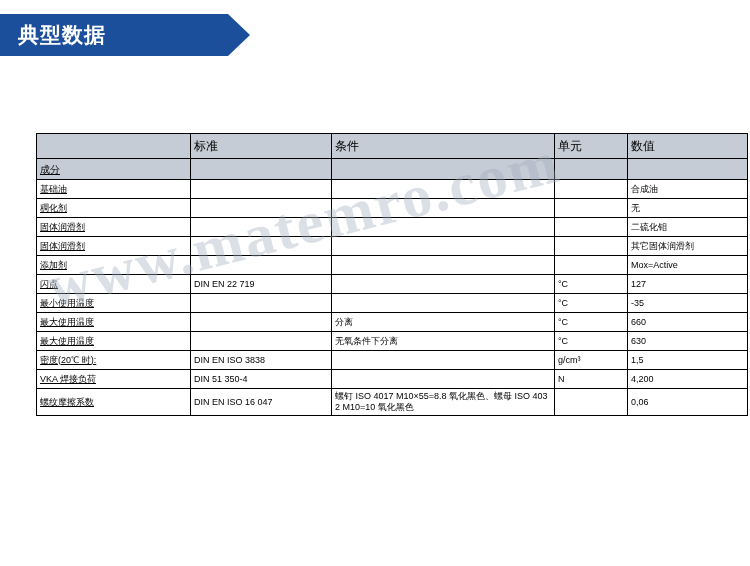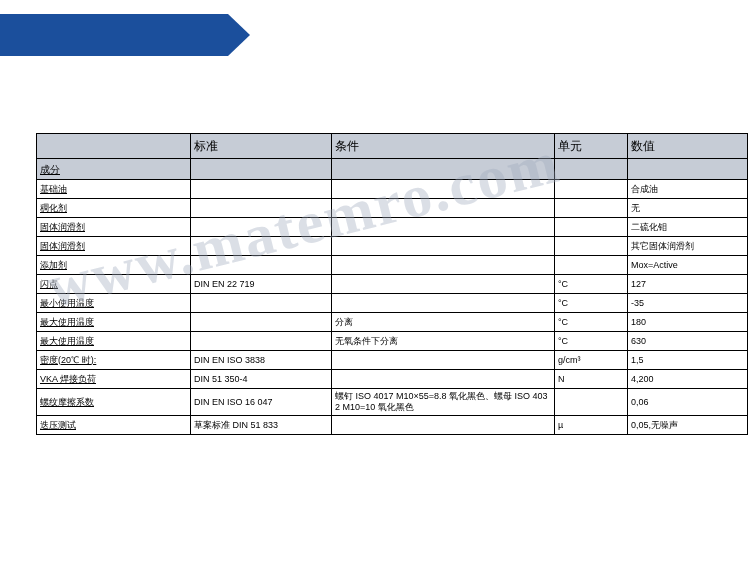--- a/index.html
+++ b/index.html
@@ -116,20 +116,21 @@
   }
   td.tall { height: 23px; }
   td.tall2 { height: 20px; }
 </style>
 </head>
 <body>
 
 <div class="header">
   <div class="header-bar"></div>
   <div class="header-arrow"></div>
+  <div class="header-title">典型数据</div>
 </div>
 
 <div class="watermark">www.matemro.com</div>
 
 <div class="table-wrap">
   <table class="data">
     <tbody>
       <tr class="head">
         <td class="c0"></td>
         <td class="c1">标准</td>
@@ -193,21 +194,21 @@
         <td class="c1"></td>
         <td class="c2"></td>
         <td class="c3">°C</td>
         <td class="c4">-35</td>
       </tr>
       <tr>
         <td class="c0 tall2">最大使用温度</td>
         <td class="c1"></td>
         <td class="c2">分离</td>
         <td class="c3">°C</td>
-        <td class="c4">180</td>
+        <td class="c4">660</td>
       </tr>
       <tr>
         <td class="c0 tall2">最大使用温度</td>
         <td class="c1"></td>
         <td class="c2">无氧条件下分离</td>
         <td class="c3">°C</td>
         <td class="c4">630</td>
       </tr>
       <tr>
         <td class="c0 tall2">密度(20℃ 时):</td>
@@ -223,22 +224,15 @@
         <td class="c3">N</td>
         <td class="c4">4,200</td>
       </tr>
       <tr>
         <td class="c0 tall">螺纹摩擦系数</td>
         <td class="c1 tall">DIN EN ISO 16 047</td>
         <td class="c2 tall">螺钉 ISO 4017 M10×55=8.8 氧化黑色、螺母 ISO 4032 M10=10 氧化黑色</td>
         <td class="c3 tall"></td>
         <td class="c4 tall">0,06</td>
       </tr>
-      <tr>
-        <td class="c0 tall2">迭压测试</td>
-        <td class="c1">草案标准 DIN 51 833</td>
-        <td class="c2"></td>
-        <td class="c3">µ</td>
-        <td class="c4">0,05,无噪声</td>
-      </tr>
     </tbody>
   </table>
 </div>
 
 </body></html>

